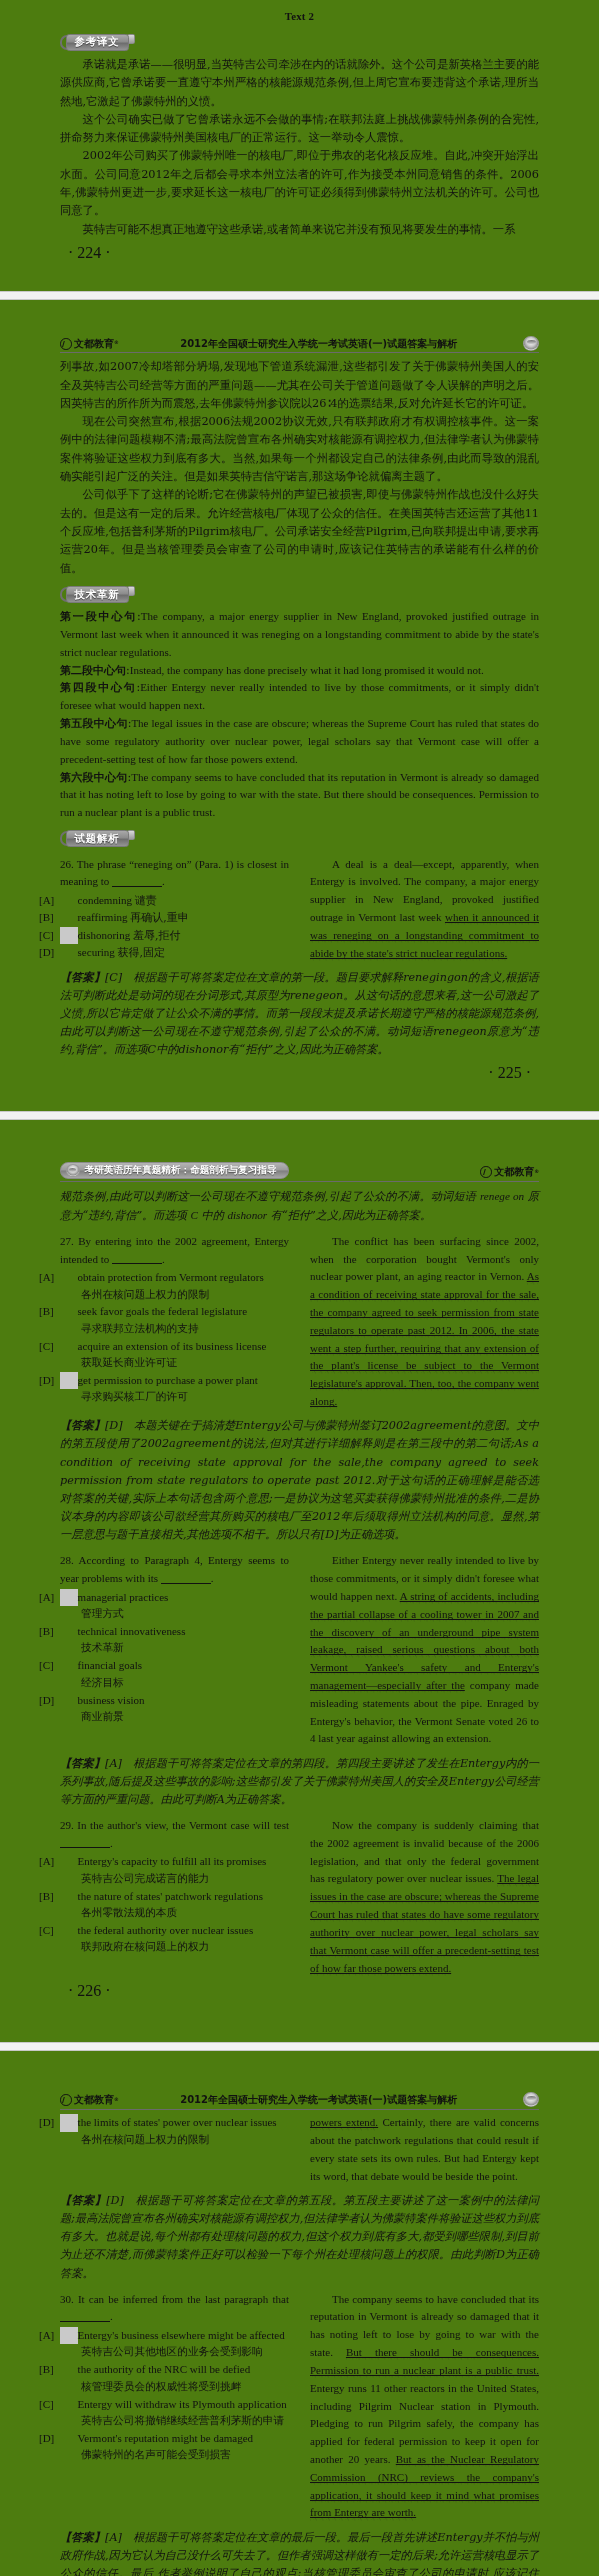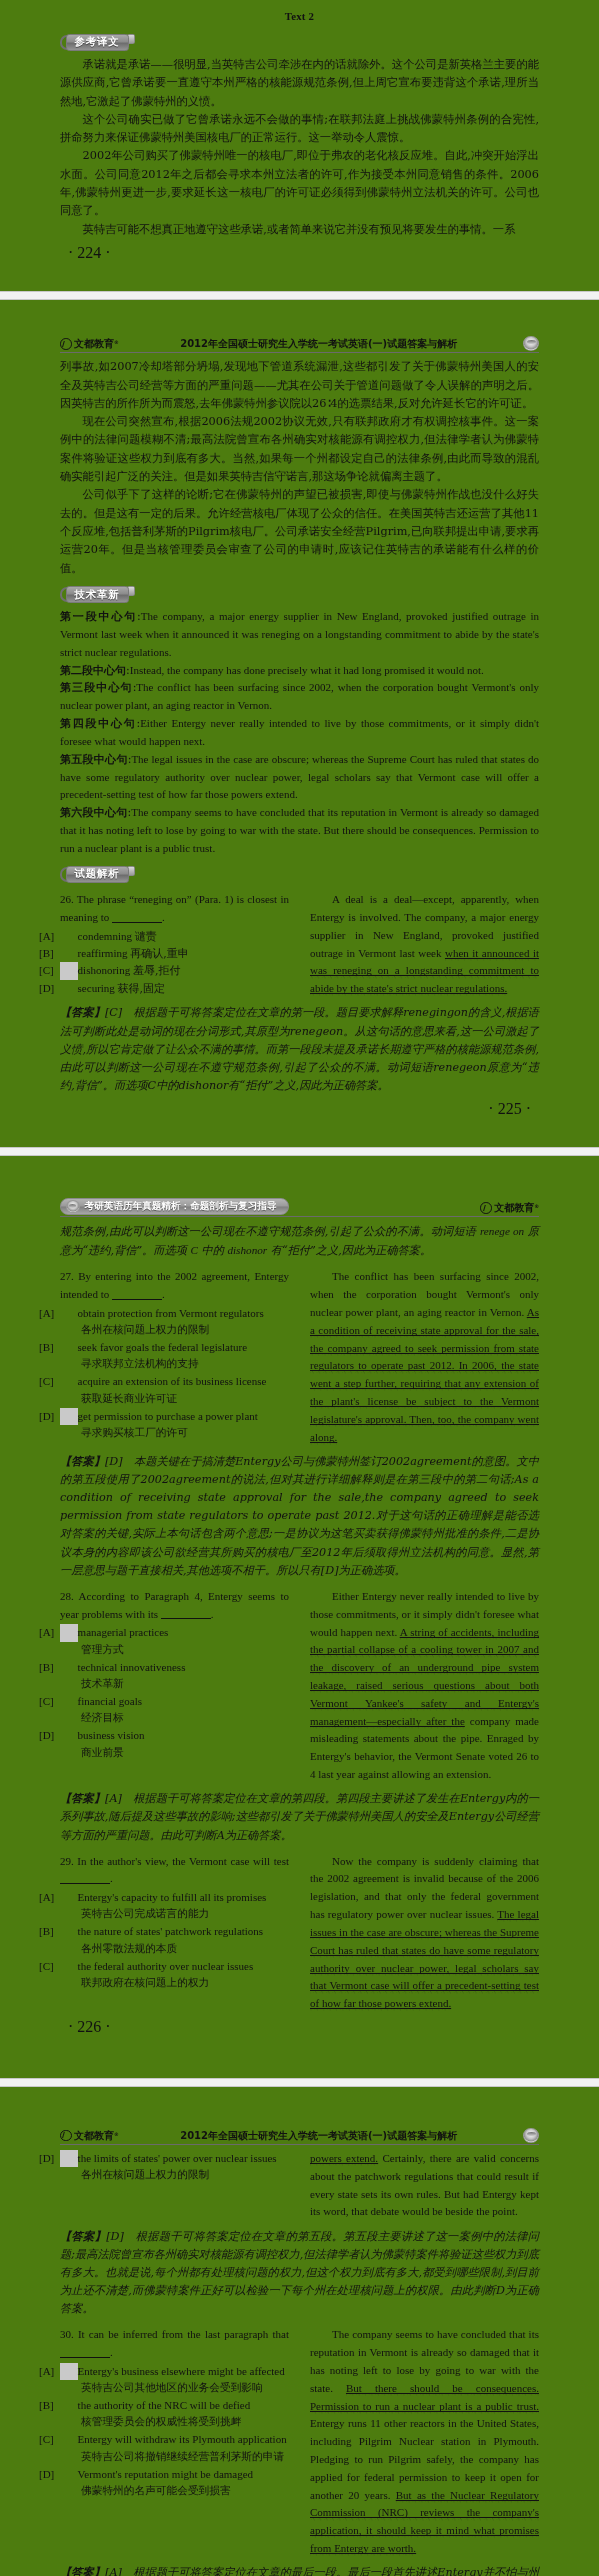--- a/index.html
+++ b/index.html
@@ -264,21 +264,20 @@
   <p class="cn indent">公司似乎下了这样的论断;它在佛蒙特州的声望已被损害,即使与佛蒙特州作战也没什么好失去的。但是这有一定的后果。允许经营核电厂体现了公众的信任。在美国英特吉还运营了其他11个反应堆,包括普利茅斯的Pilgrim核电厂。公司承诺安全经营Pilgrim,已向联邦提出申请,要求再运营20年。但是当核管理委员会审查了公司的申请时,应该记住英特吉的承诺能有什么样的价值。</p>
 
   <div class="badge-wrap">
     <span class="badge-bracket"></span>
     <span class="badge">技术革新</span>
     <span class="badge-dot"></span>
   </div>
 
   <p class="gist"><b>第一段中心句</b><span>:</span><span class="en-run">The company, a major energy supplier in New England, provoked justified outrage in Vermont last week when it announced it was reneging on a longstanding commitment to abide by the state's strict nuclear regulations.</span></p>
   <p class="gist"><b>第二段中心句</b><span>:</span><span class="en-run">Instead, the company has done precisely what it had long promised it would not.</span></p>
-  <p class="gist"><b>第三段中心句</b><span>:</span><span class="en-run">The conflict has been surfacing since 2002, when the corporation bought Vermont's only nuclear power plant, an aging reactor in Vernon.</span></p>
   <p class="gist"><b>第四段中心句</b><span>:</span><span class="en-run">Either Entergy never really intended to live by those commitments, or it simply didn't foresee what would happen next.</span></p>
   <p class="gist"><b>第五段中心句</b><span>:</span><span class="en-run">The legal issues in the case are obscure; whereas the Supreme Court has ruled that states do have some regulatory authority over nuclear power, legal scholars say that Vermont case will offer a precedent-setting test of how far those powers extend.</span></p>
   <p class="gist"><b>第六段中心句</b><span>:</span><span class="en-run">The company seems to have concluded that its reputation in Vermont is already so damaged that it has noting left to lose by going to war with the state. But there should be consequences. Permission to run a nuclear plant is a public trust.</span></p>
 
   <div class="badge-wrap">
     <span class="badge-bracket"></span>
     <span class="badge">试题解析</span>
     <span class="badge-dot"></span>
   </div>
 

